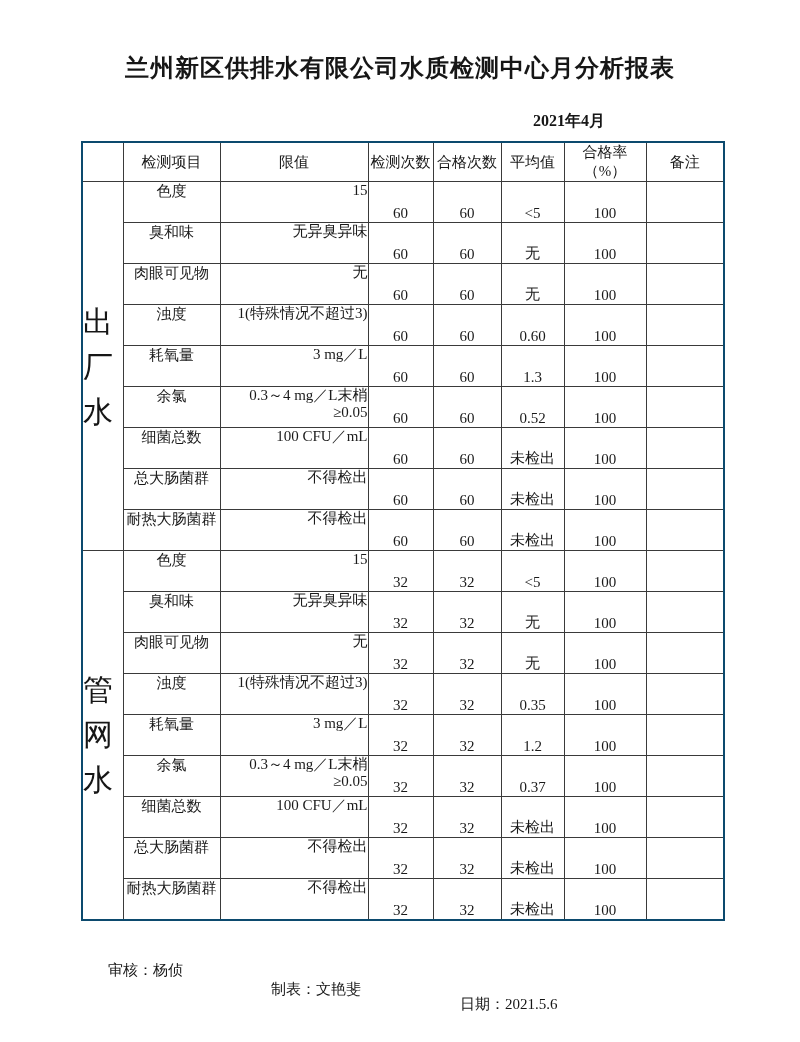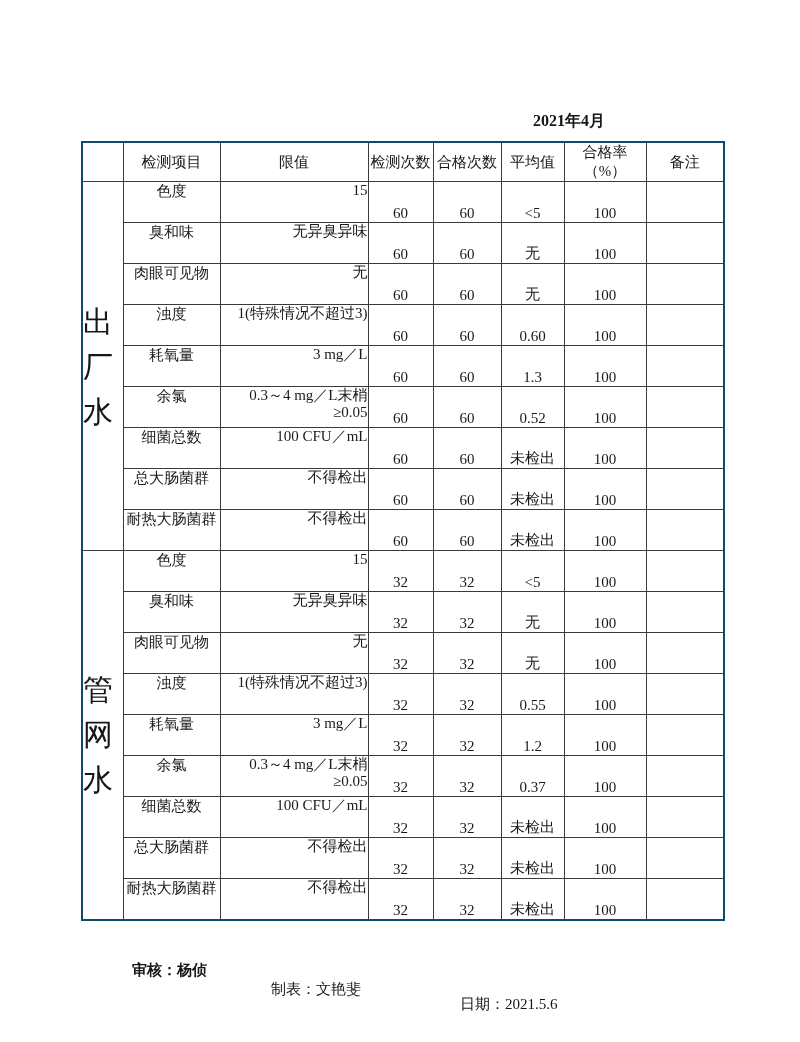--- a/index.html
+++ b/index.html
@@ -82,29 +82,30 @@
     font-size: 15px;
     text-align: center;
     vertical-align: bottom;
     padding-bottom: 3px;
   }
   .t-note {
     font-size: 15px;
     text-align: center;
   }
   .footer-item { position: absolute; font-size: 15px; color: #161616; }
-  .footer-reviewer { top: 961px; left: 132px; font-weight: bold; }
+  .footer-reviewer { top: 961px; left: 108px; }
   .footer-preparer { top: 961px; left: 271px; margin-top: 19px; }
   .footer-date     { top: 995px; left: 460px; }
 </style>
 </head>
 <body>
 
 <div class="page">
 
+  <h1 class="title">兰州新区供排水有限公司水质检测中心月分析报表</h1>
 
   <div class="report-month">2021年4月</div>
 
   <table class="report">
     <colgroup>
       <col style="width:41px">
       <col style="width:97px">
       <col style="width:148px">
       <col style="width:65px">
       <col style="width:68px">
@@ -233,21 +234,21 @@
           <td class="t-num">32</td>
           <td class="t-num">无</td>
           <td class="t-num">100</td>
           <td class="t-note"></td>
         </tr>
         <tr>
           <td class="t-item">浊度</td>
           <td class="t-limit">1(特殊情况不超过3)</td>
           <td class="t-num">32</td>
           <td class="t-num">32</td>
-          <td class="t-num">0.55</td>
+          <td class="t-num">0.35</td>
           <td class="t-num">100</td>
           <td class="t-note"></td>
         </tr>
         <tr>
           <td class="t-item">耗氧量</td>
           <td class="t-limit">3 mg／L</td>
           <td class="t-num">32</td>
           <td class="t-num">32</td>
           <td class="t-num">1.2</td>
           <td class="t-num">100</td>

